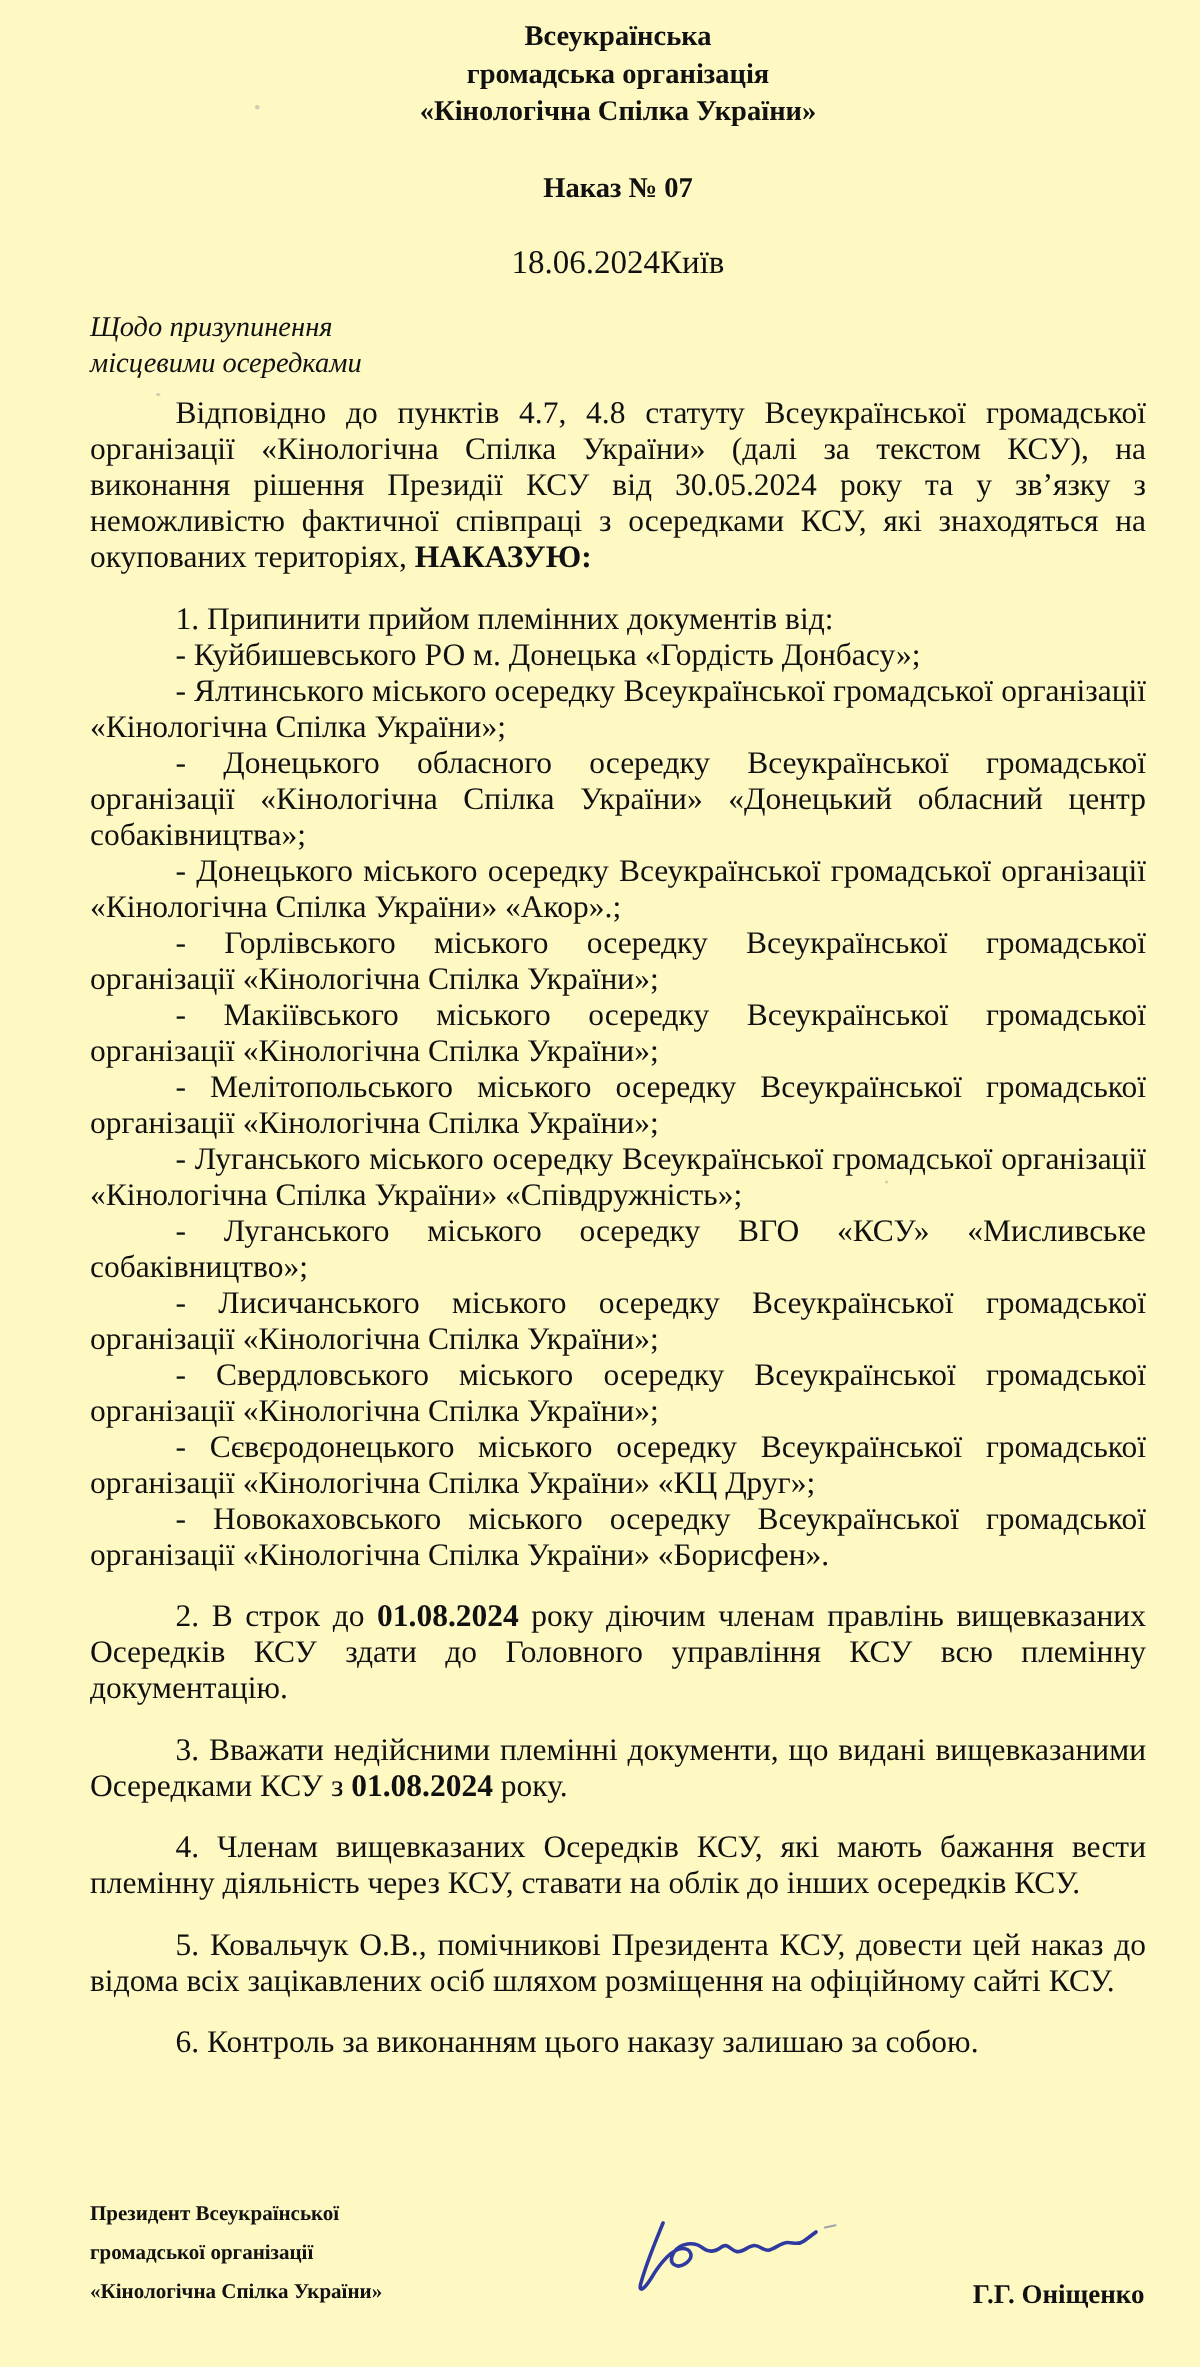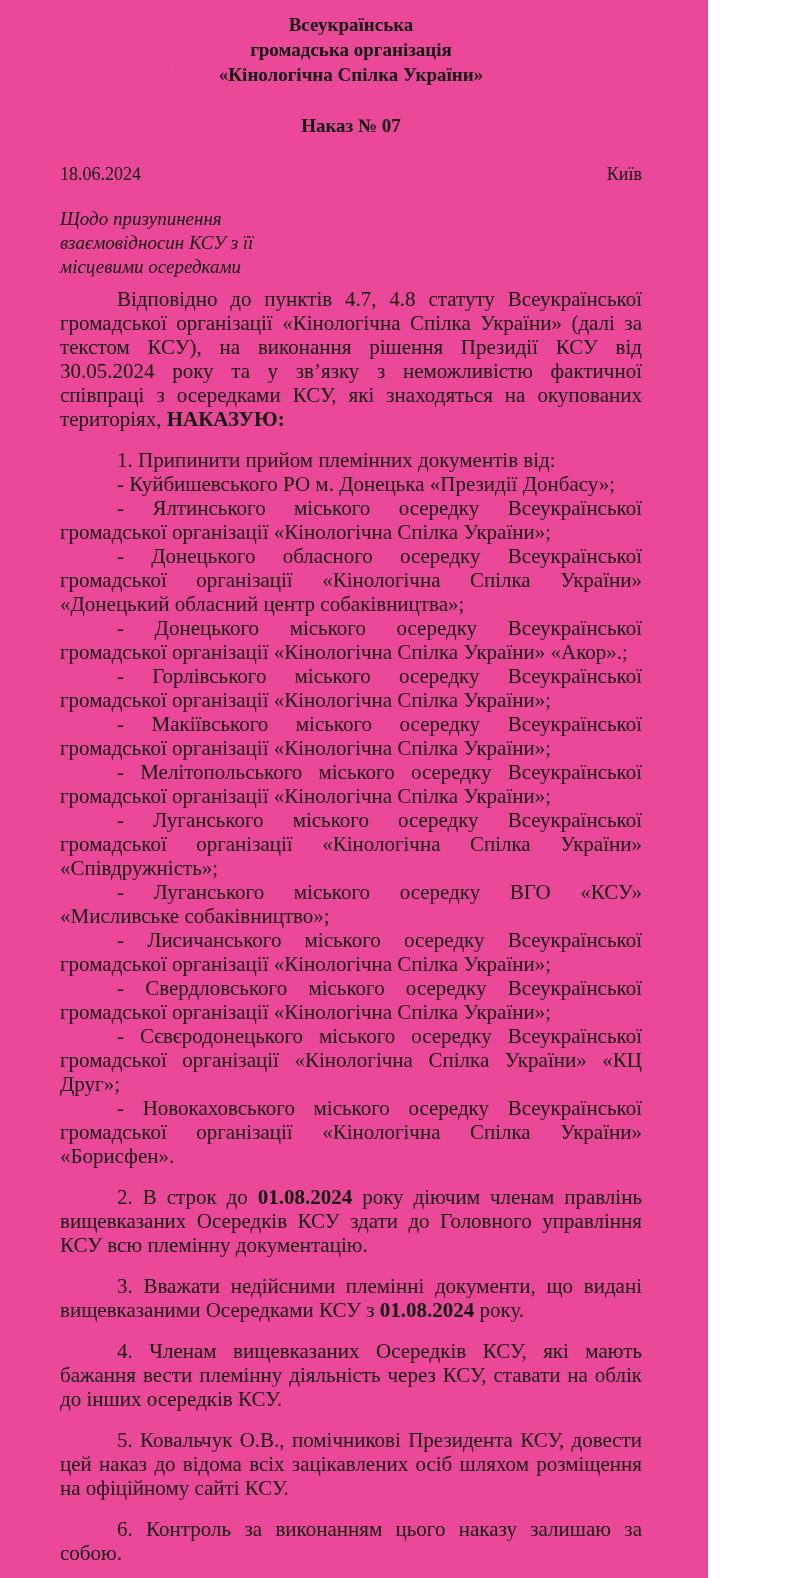--- a/index.html
+++ b/index.html
@@ -2,25 +2,25 @@
 <html><head>
 <meta charset="utf-8">
 <style>
   html, body {
     margin: 0;
     padding: 0;
     background: #ffffff;
   }
   .page {
     position: relative;
-    width: 708px;
+    width: 800px;
     height: 1578px;
     box-sizing: border-box;
-    padding: 12px 66px 0 60px;
-    background: #ec4899;
+    padding: 12px 36px 0 60px;
+    background: #fef9c3;
     color: #111;
     font-family: "Liberation Serif", "DejaVu Serif", serif;
     overflow: hidden;
   }
   
   .org-header { text-align: center; }
   .org-line {
     font-size: 19px;
     line-height: 25px;
     font-weight: bold;
@@ -28,22 +28,22 @@
   .order-title {
     margin-top: 26px;
     text-align: center;
     font-size: 19px;
     line-height: 25px;
     font-weight: bold;
   }
   .meta-row {
     margin-top: 24px;
     display: flex;
-    justify-content: space-between;
-    font-size: 18px;
+    justify-content: center;
+    font-size: 22px;
     line-height: 25px;
   }
   .subject { margin-top: 20px; }
   .subject-line {
     font-style: italic;
     font-size: 19px;
     line-height: 24px;
   }
   .body { margin-top: 8px; }
   .para {
@@ -99,28 +99,27 @@
 
   <div class="order-title">Наказ № 07</div>
 
   <div class="meta-row">
     <span>18.06.2024</span>
     <span>Київ</span>
   </div>
 
   <div class="subject">
       <div class="subject-line">Щодо призупинення</div>
-      <div class="subject-line">взаємовідносин КСУ з її</div>
       <div class="subject-line">місцевими осередками</div>
     </div>
 
   <div class="body">
       <p class="para">Відповідно до пунктів 4.7, 4.8 статуту Всеукраїнської громадської організації «Кінологічна Спілка України» (далі за текстом КСУ), на виконання рішення Президії КСУ від 30.05.2024 року та у зв’язку з неможливістю фактичної співпраці з осередками КСУ, які знаходяться на окупованих територіях, <b>НАКАЗУЮ:</b></p>
       <p class="para spaced">1. Припинити прийом племінних документів від:</p>
-      <p class="para">- Куйбишевського РО м. Донецька «Президії Донбасу»;</p>
+      <p class="para">- Куйбишевського РО м. Донецька «Гордість Донбасу»;</p>
       <p class="para">- Ялтинського міського осередку Всеукраїнської громадської організації «Кінологічна Спілка України»;</p>
       <p class="para">- Донецького обласного осередку Всеукраїнської громадської організації «Кінологічна Спілка України» «Донецький обласний центр собаківництва»;</p>
       <p class="para">- Донецького міського осередку Всеукраїнської громадської організації «Кінологічна Спілка України» «Акор».;</p>
       <p class="para">- Горлівського міського осередку Всеукраїнської громадської організації «Кінологічна Спілка України»;</p>
       <p class="para">- Макіївського міського осередку Всеукраїнської громадської організації «Кінологічна Спілка України»;</p>
       <p class="para">- Мелітопольського міського осередку Всеукраїнської громадської організації «Кінологічна Спілка України»;</p>
       <p class="para">- Луганського міського осередку Всеукраїнської громадської організації «Кінологічна Спілка України» «Співдружність»;</p>
       <p class="para">- Луганського міського осередку ВГО «КСУ» «Мисливське собаківництво»;</p>
       <p class="para">- Лисичанського міського осередку Всеукраїнської громадської організації «Кінологічна Спілка України»;</p>
       <p class="para">- Свердловського міського осередку Всеукраїнської громадської організації «Кінологічна Спілка України»;</p>

